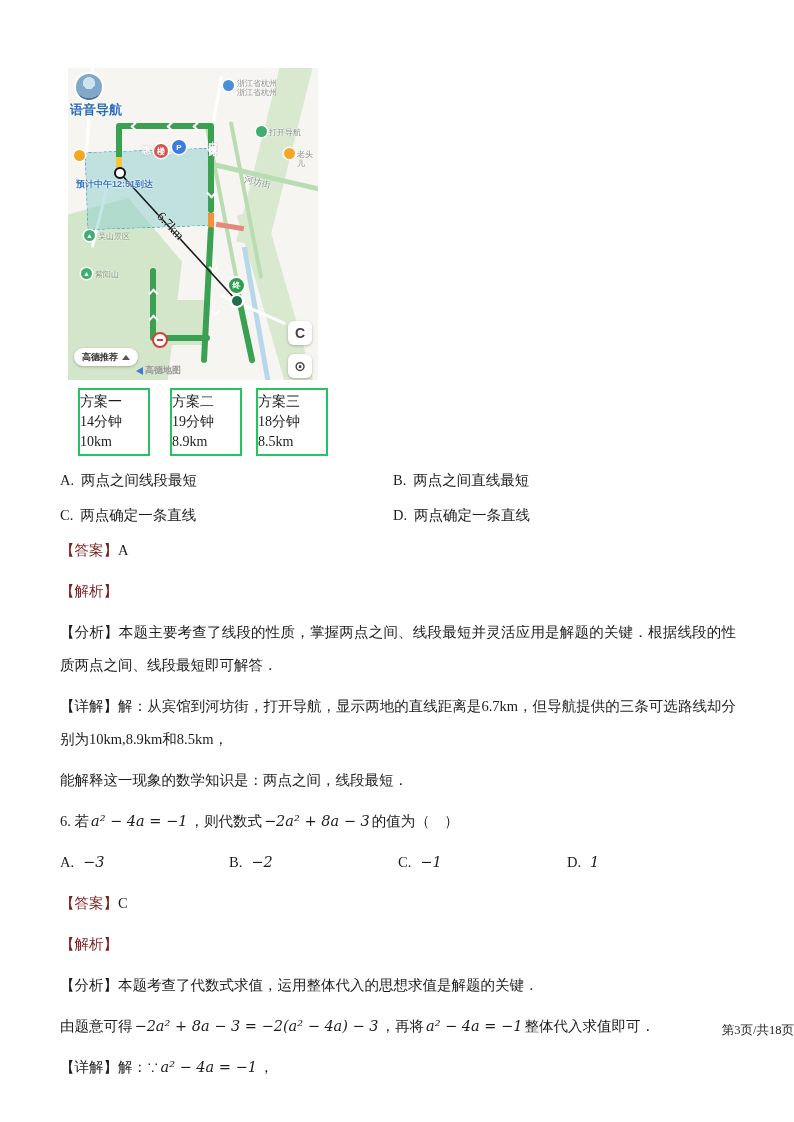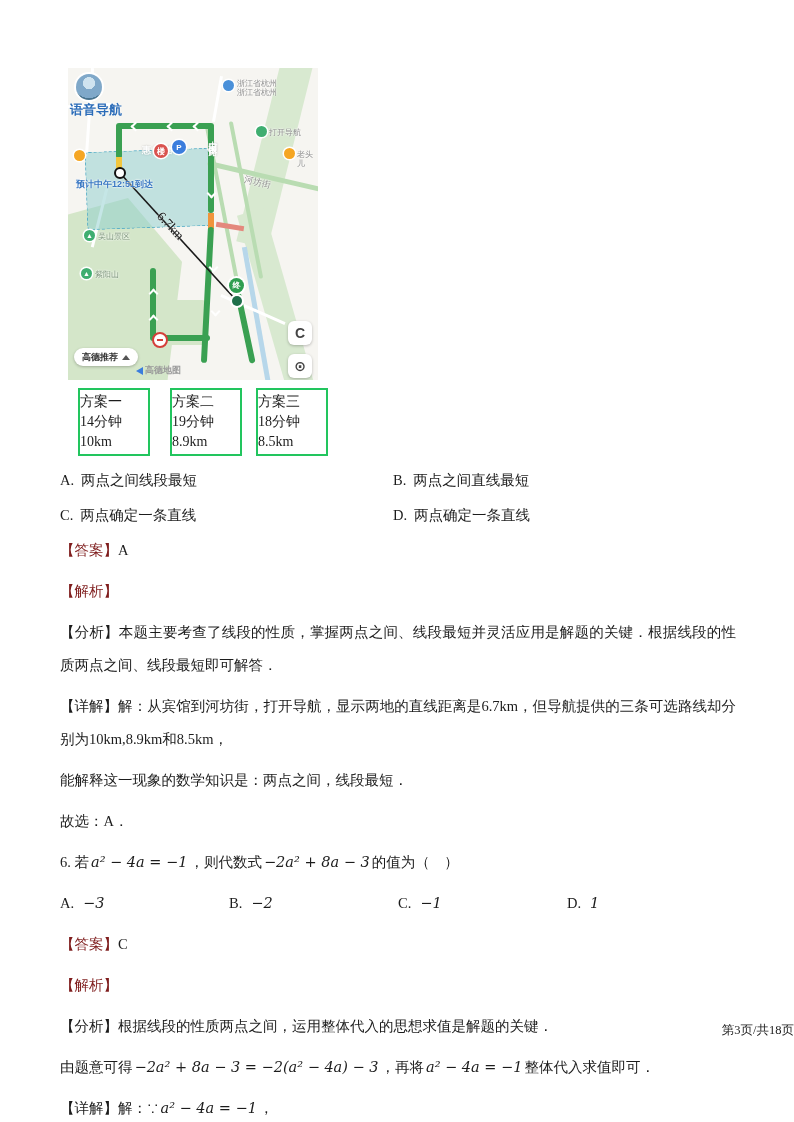--- a/index.html
+++ b/index.html
@@ -213,36 +213,35 @@
     <div class="optrow2">
       <div class="opt"><span class="lbl">C.</span><span>两点确定一条直线</span></div>
       <div class="opt"><span class="lbl">D.</span><span>两点确定一条直线</span></div>
     </div>
 
     <p class="para"><span class="tag">【答案】</span><span>A</span></p>
     <p class="para"><span class="tag">【解析】</span></p>
     <p class="para">【分析】本题主要考查了线段的性质，掌握两点之间、线段最短并灵活应用是解题的关键．根据线段的性质两点之间、线段最短即可解答．</p>
     <p class="para">【详解】解：从宾馆到河坊街，打开导航，显示两地的直线距离是6.7km，但导航提供的三条可选路线却分别为10km,8.9km和8.5km，</p>
     <p class="para">能解释这一现象的数学知识是：两点之间，线段最短．</p>
-    <p class="para">故选：A．</p>
 
     <p class="para">
       <span>6. 若</span><span class="m">a² − 4a = −1</span><span>，则代数式</span><span class="m">−2a² + 8a − 3</span><span>的值为（　）</span>
     </p>
 
     <div class="optrow4">
       <div class="opt"><span class="lbl">A.</span><span class="m">−3</span></div>
       <div class="opt"><span class="lbl">B.</span><span class="m">−2</span></div>
       <div class="opt"><span class="lbl">C.</span><span class="m">−1</span></div>
       <div class="opt"><span class="lbl">D.</span><span class="m">1</span></div>
     </div>
 
     <p class="para"><span class="tag">【答案】</span><span>C</span></p>
     <p class="para"><span class="tag">【解析】</span></p>
-    <p class="para">【分析】根据线段的性质两点之间，运用整体代入的思想求值是解题的关键．</p>
+    <p class="para">【分析】本题考查了代数式求值，运用整体代入的思想求值是解题的关键．</p>
     <p class="para">
       <span>由题意可得</span><span class="m">−2a² + 8a − 3 = −2(a² − 4a) − 3</span><span>，再将</span><span class="m">a² − 4a = −1</span><span>整体代入求值即可．</span>
     </p>
     <p class="para">
       <span>【详解】</span><span>解：∵</span><span class="m">a² − 4a = −1</span><span>，</span>
     </p>
 
   </div>
 
   <div class="footer">第3页/共18页</div>

